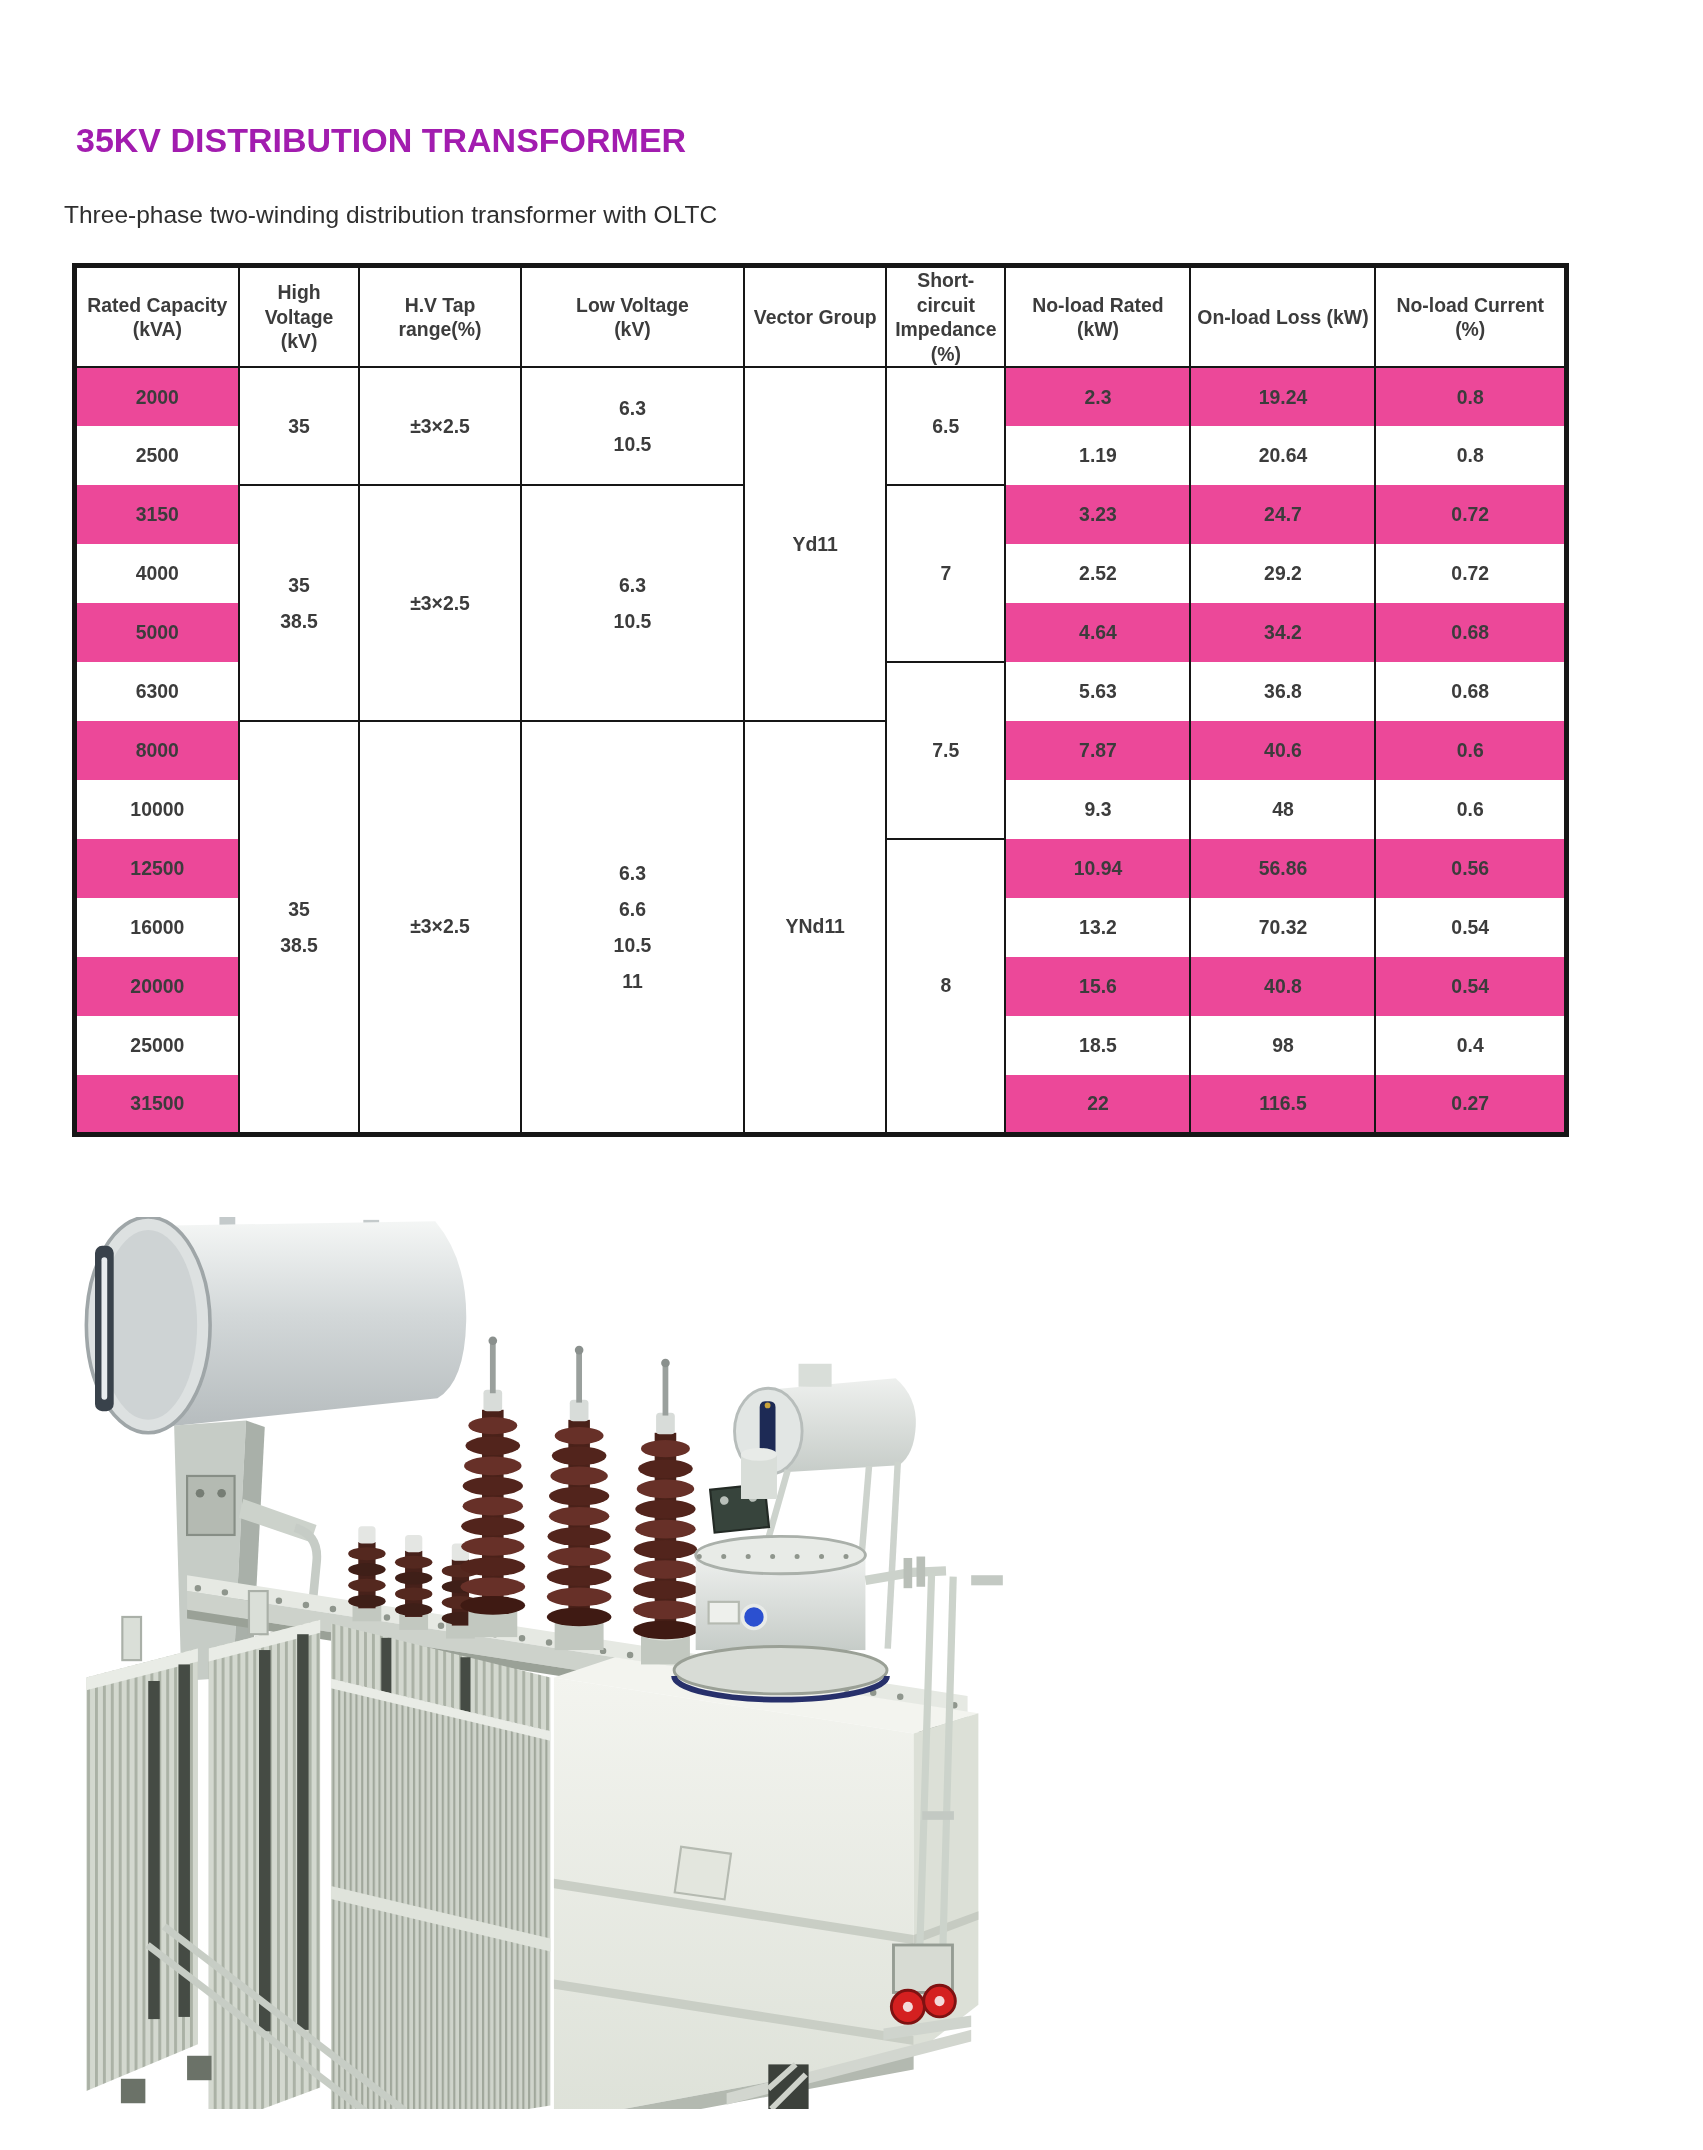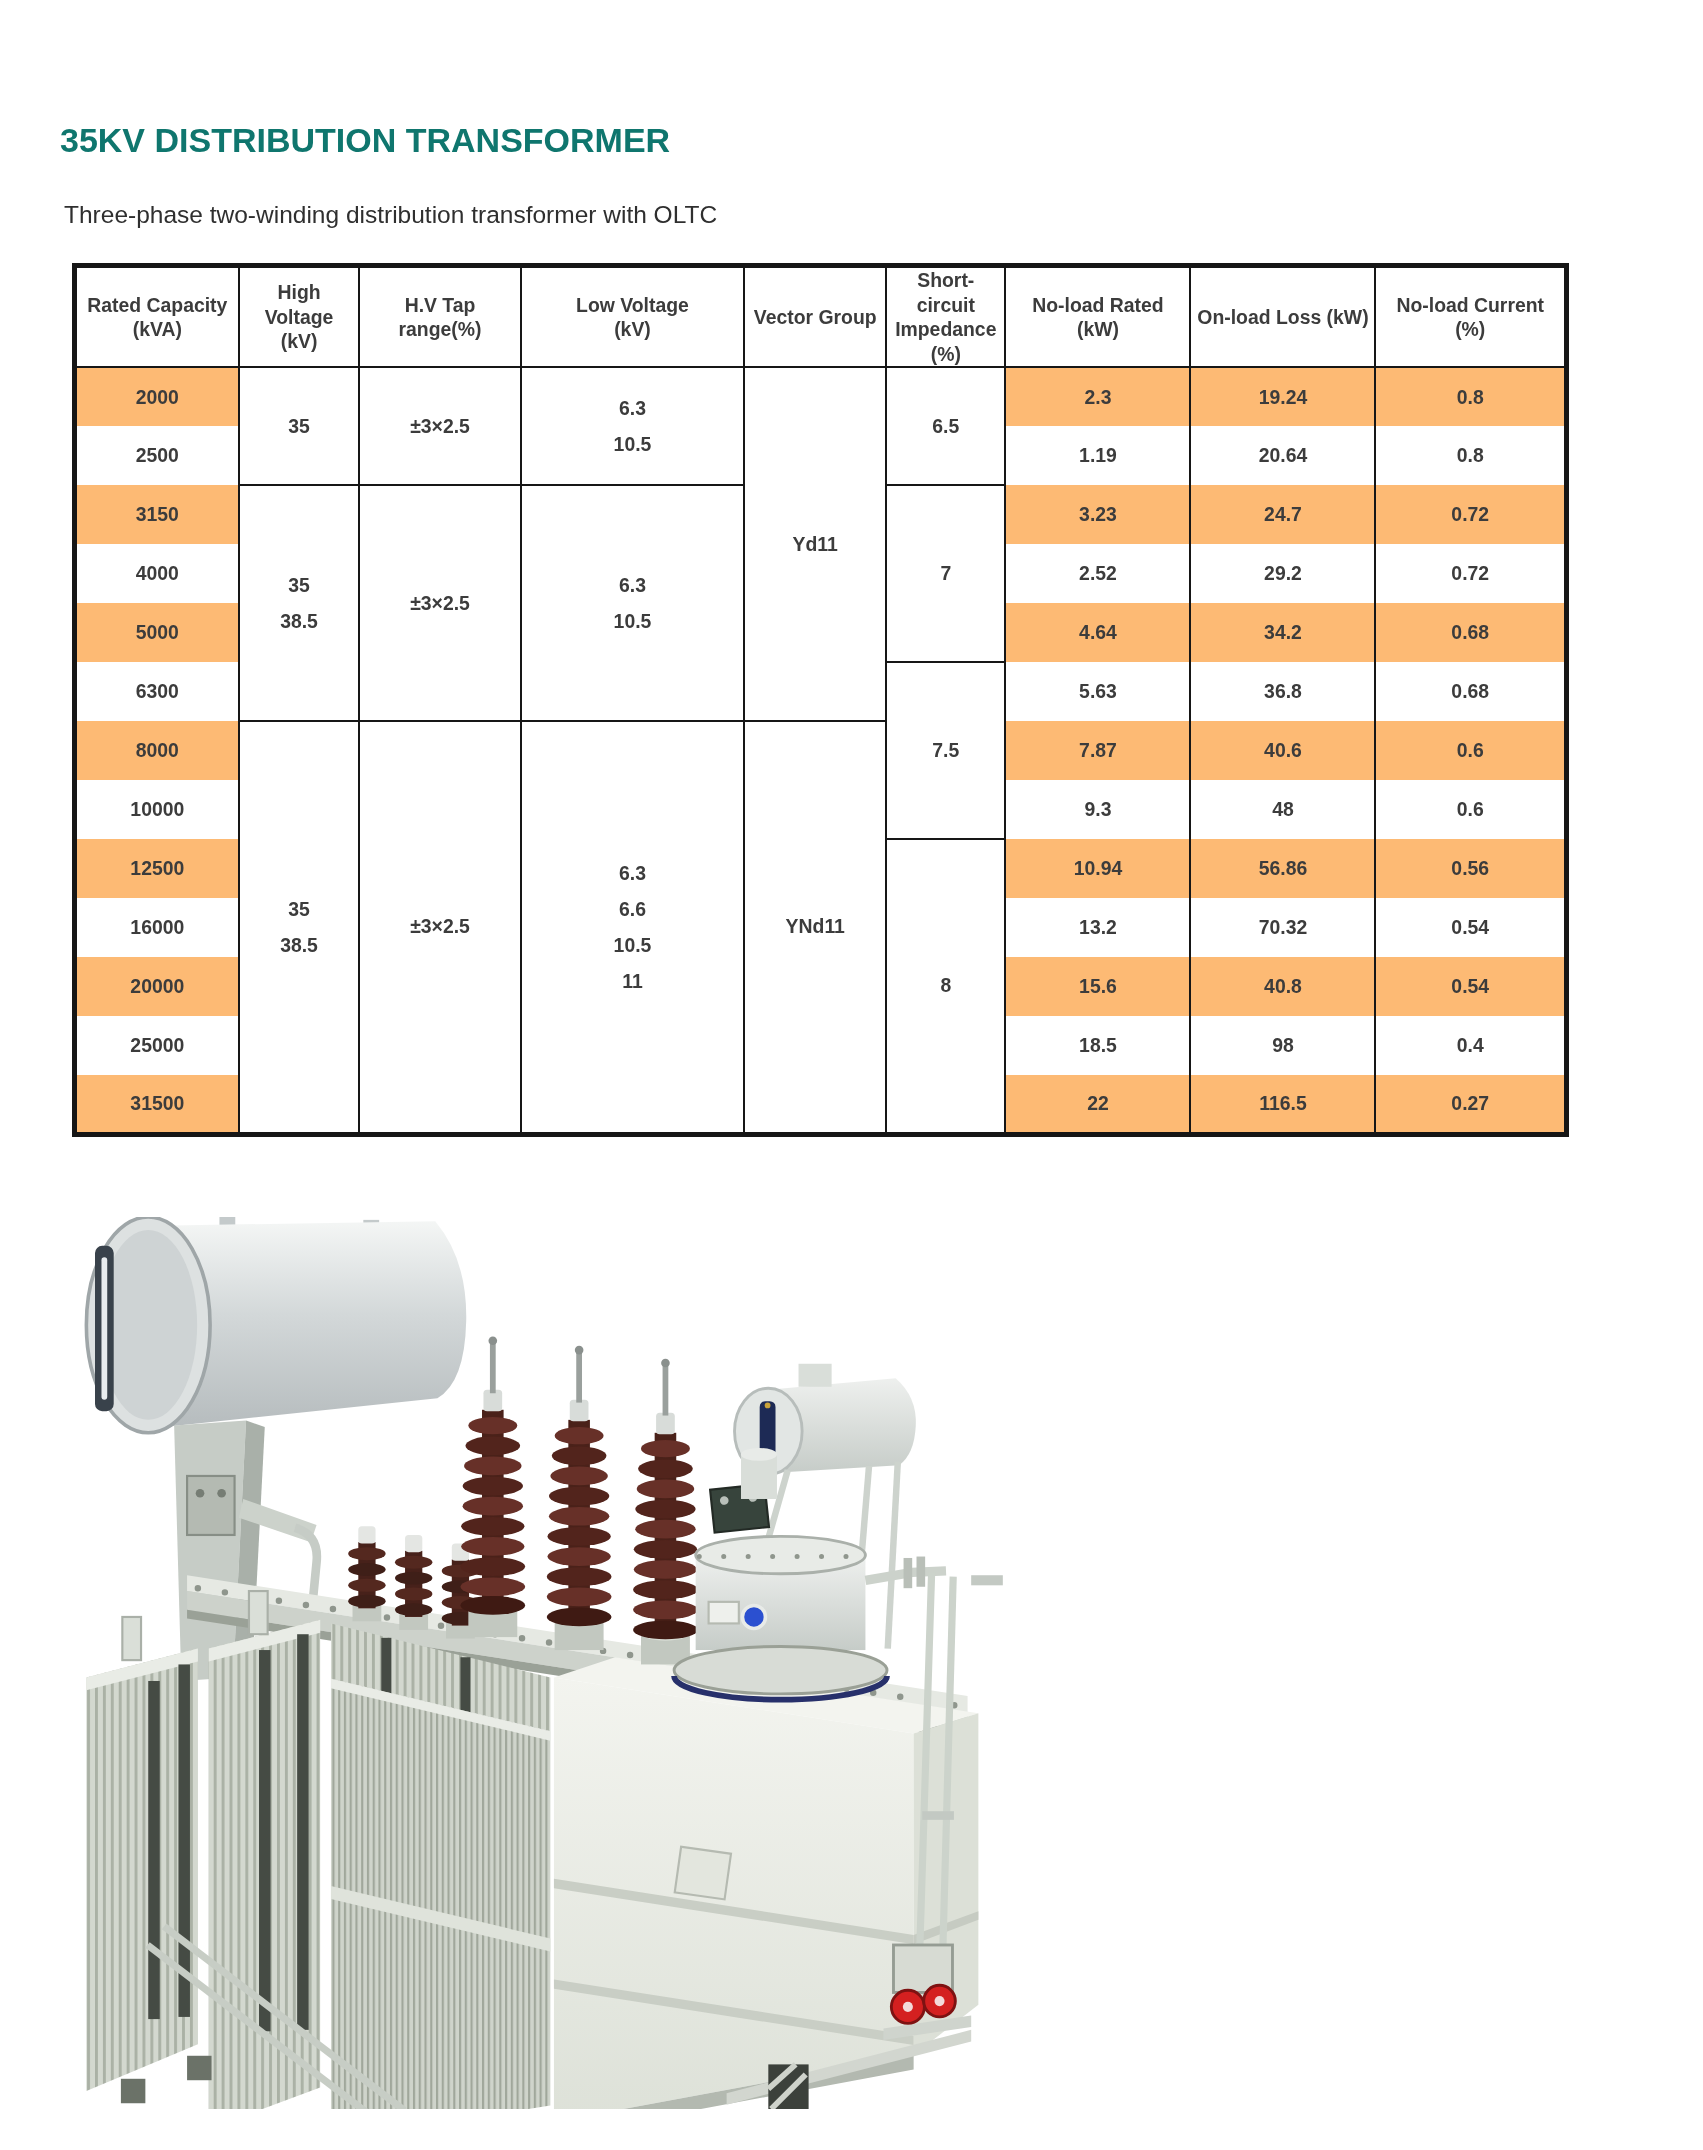--- a/index.html
+++ b/index.html
@@ -1,32 +1,32 @@
 <!DOCTYPE html>
 <html style="font-size:11.5px"><head>
 <meta charset="utf-8">
 <style>
   html,body{margin:0;padding:0;background:#ffffff;}
   .page{position:relative;width:1703px;height:2151px;background:#ffffff;overflow:hidden;
         font-family:"Liberation Sans",sans-serif;color:#3c3c3c;}
-  .title{position:absolute;left:60px;top:121px;font-size:34px;font-weight:bold;
-         color:#0f766e;letter-spacing:0px;white-space:nowrap;}
+  .title{position:absolute;left:76px;top:121px;font-size:34px;font-weight:bold;
+         color:#a21caf;letter-spacing:0px;white-space:nowrap;}
   .subtitle{position:absolute;left:64px;top:201px;font-size:24.5px;font-weight:400;
             color:#2f2f2f;white-space:nowrap;}
   .tablewrap{position:absolute;left:72px;top:263px;width:1497px;}
   table.spec{width:100%;border-collapse:collapse;table-layout:fixed;
              border:5px solid #161616;}
   table.spec th{border:2.2px solid #161616;background:#ffffff;font-size:19.4px;font-weight:bold;
                 color:#3c3c3c;text-align:center;vertical-align:middle;height:76px;
                 white-space:pre-line;line-height:24.5px;padding:0 2.9px;}
   table.spec td{border-left:2.2px solid #161616;border-right:2.2px solid #161616;
                 font-size:19.4px;font-weight:bold;color:#3c3c3c;text-align:center;
                 vertical-align:middle;padding:0;background:#ffffff;}
   table.spec tr.r{height:59px;}
-  table.spec td.s{background:#fdba74;}
+  table.spec td.s{background:#ec4899;}
   table.spec td.gb{border-bottom:2.2px solid #161616;}
   table.spec td.ml{white-space:pre-line;line-height:36px;}
   .photo{position:absolute;left:79px;top:1217px;width:1065px;height:892px;}
 </style>
 </head>
 <body>
 
 <div class="page">
 
   <div class="title">35KV DISTRIBUTION TRANSFORMER</div>

